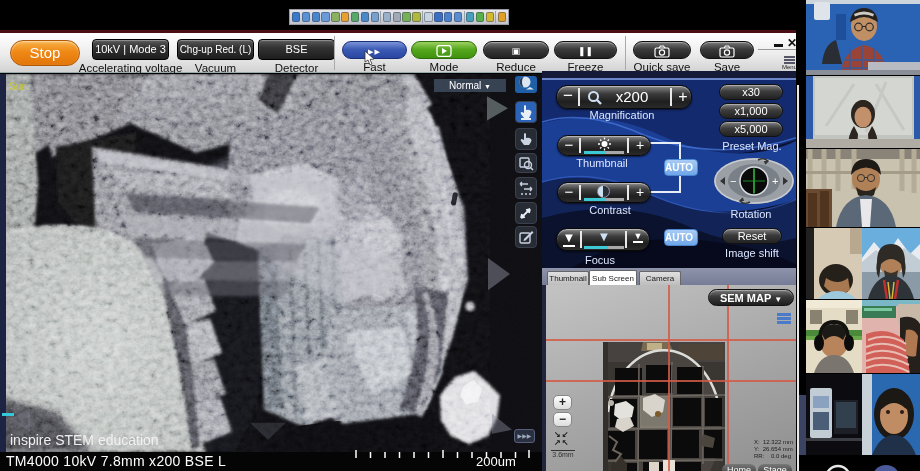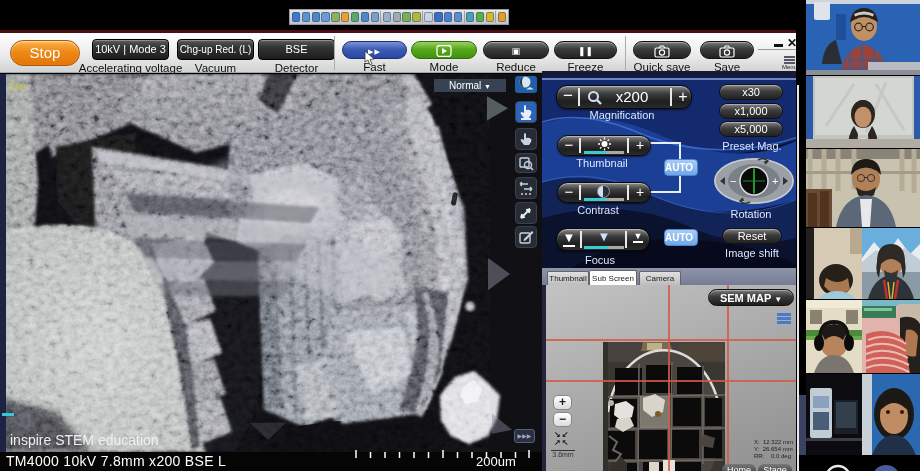--- a/index.html
+++ b/index.html
@@ -327,21 +327,21 @@
 
 <div class="abs pill" style="left:15px;top:104px;width:94px;height:21px">
   <div class="abs" style="left:0;top:0;width:22px;height:19px;color:#fff;font-size:15px;text-align:center;line-height:18px">−</div>
   <div class="abs" style="left:21px;top:2px;width:2px;height:15px;background:#e8e8e8"></div>
   <div class="abs" style="left:39px;top:2px;width:13px;height:13px;border-radius:50%;background:linear-gradient(90deg,#cfe0f0 50%,#2a3038 50%);border:1px solid #99a"></div>
   <div class="abs" style="left:26px;top:15px;width:40px;height:3px;background:#a8a8a8"></div>
   <div class="abs" style="left:26px;top:15px;width:22px;height:3px;background:#3cc8d4"></div>
   <div class="abs" style="left:69px;top:2px;width:2px;height:15px;background:#e8e8e8"></div>
   <div class="abs" style="left:72px;top:0;width:20px;height:19px;color:#fff;font-size:14px;text-align:center;line-height:18px">+</div>
 </div>
-<div class="lbl" style="left:16px;top:126px;width:80px">Contrast</div>
+<div class="lbl" style="left:28px;top:126px;width:80px">Contrast</div>
 
 <svg class="abs" style="left:170px;top:78px" width="84" height="50" viewBox="0 0 84 50">
 <ellipse cx="42" cy="25" rx="40" ry="23" fill="#9aa0a6"></ellipse>
 <ellipse cx="42" cy="25" rx="39" ry="22" fill="none" stroke="#c8ccd2" stroke-width="1.5"></ellipse>
 <ellipse cx="42" cy="25" rx="26" ry="17" fill="#7a8088"></ellipse>
 <circle cx="42" cy="25" r="14" fill="#0a0a0a" stroke="#d8dce0" stroke-width="1.5"></circle>
 <line x1="42" y1="12.5" x2="42" y2="37.5" stroke="#2ab838" stroke-width="1.6"></line>
 <line x1="31" y1="25" x2="53" y2="25" stroke="#1e9828" stroke-width="0.9"></line>
 <text x="18" y="29" fill="#fff" font-size="11">−</text>
 <text x="60" y="29" fill="#fff" font-size="11">+</text>

